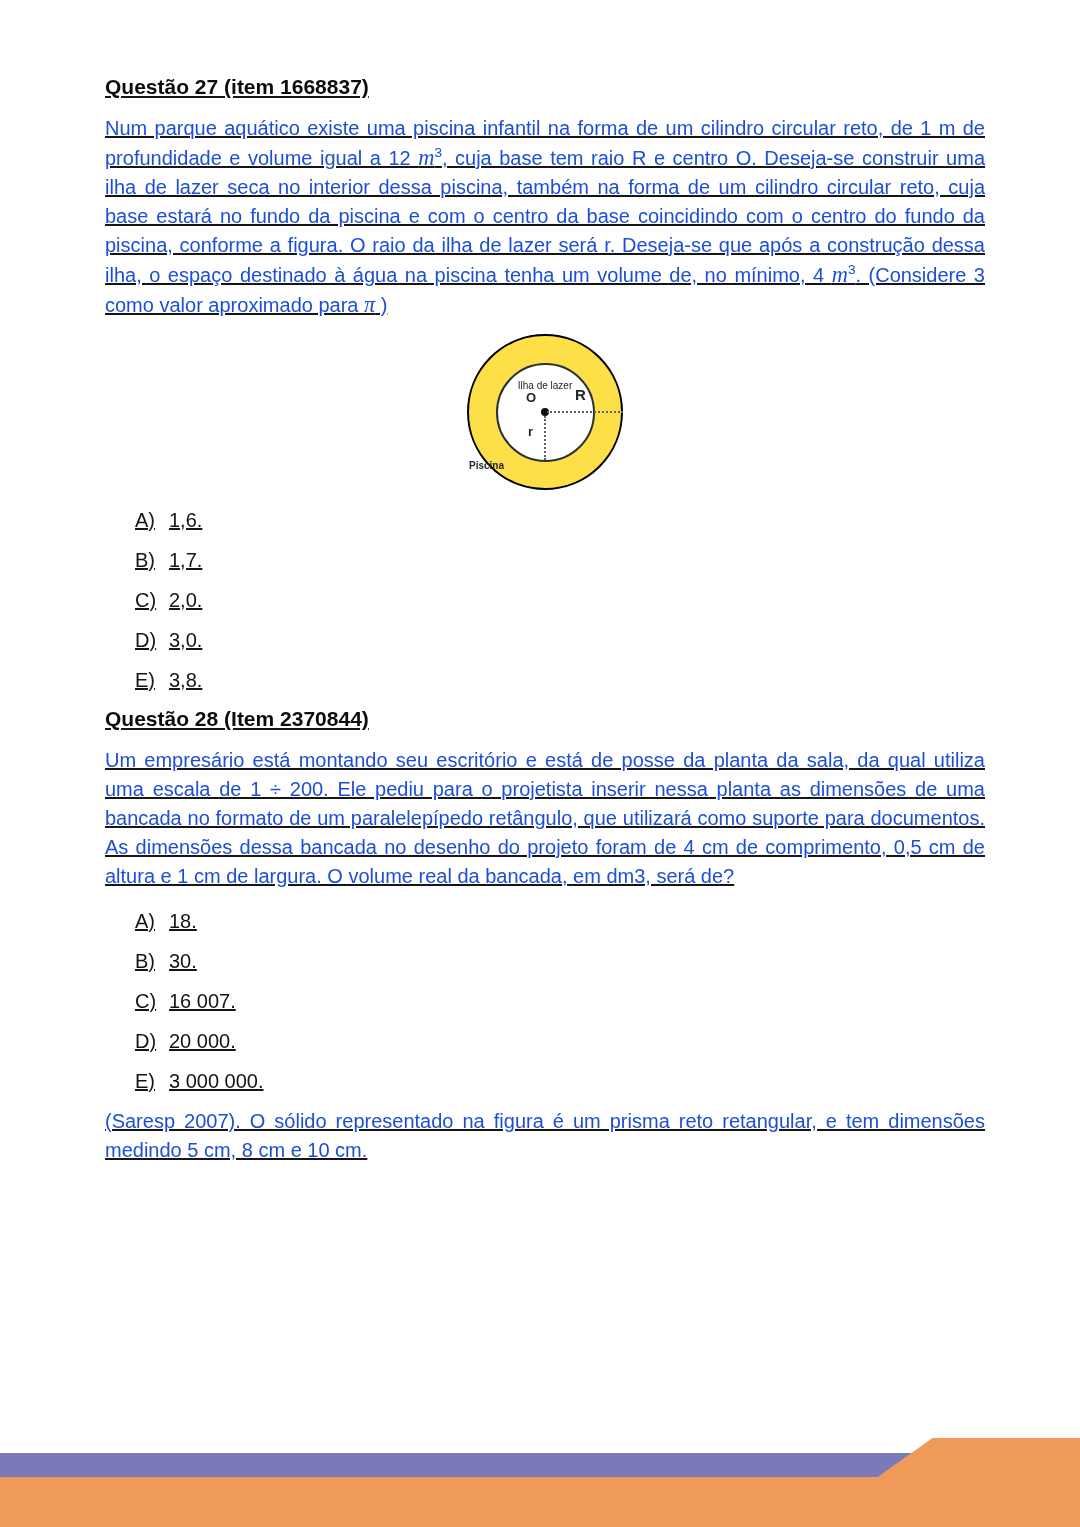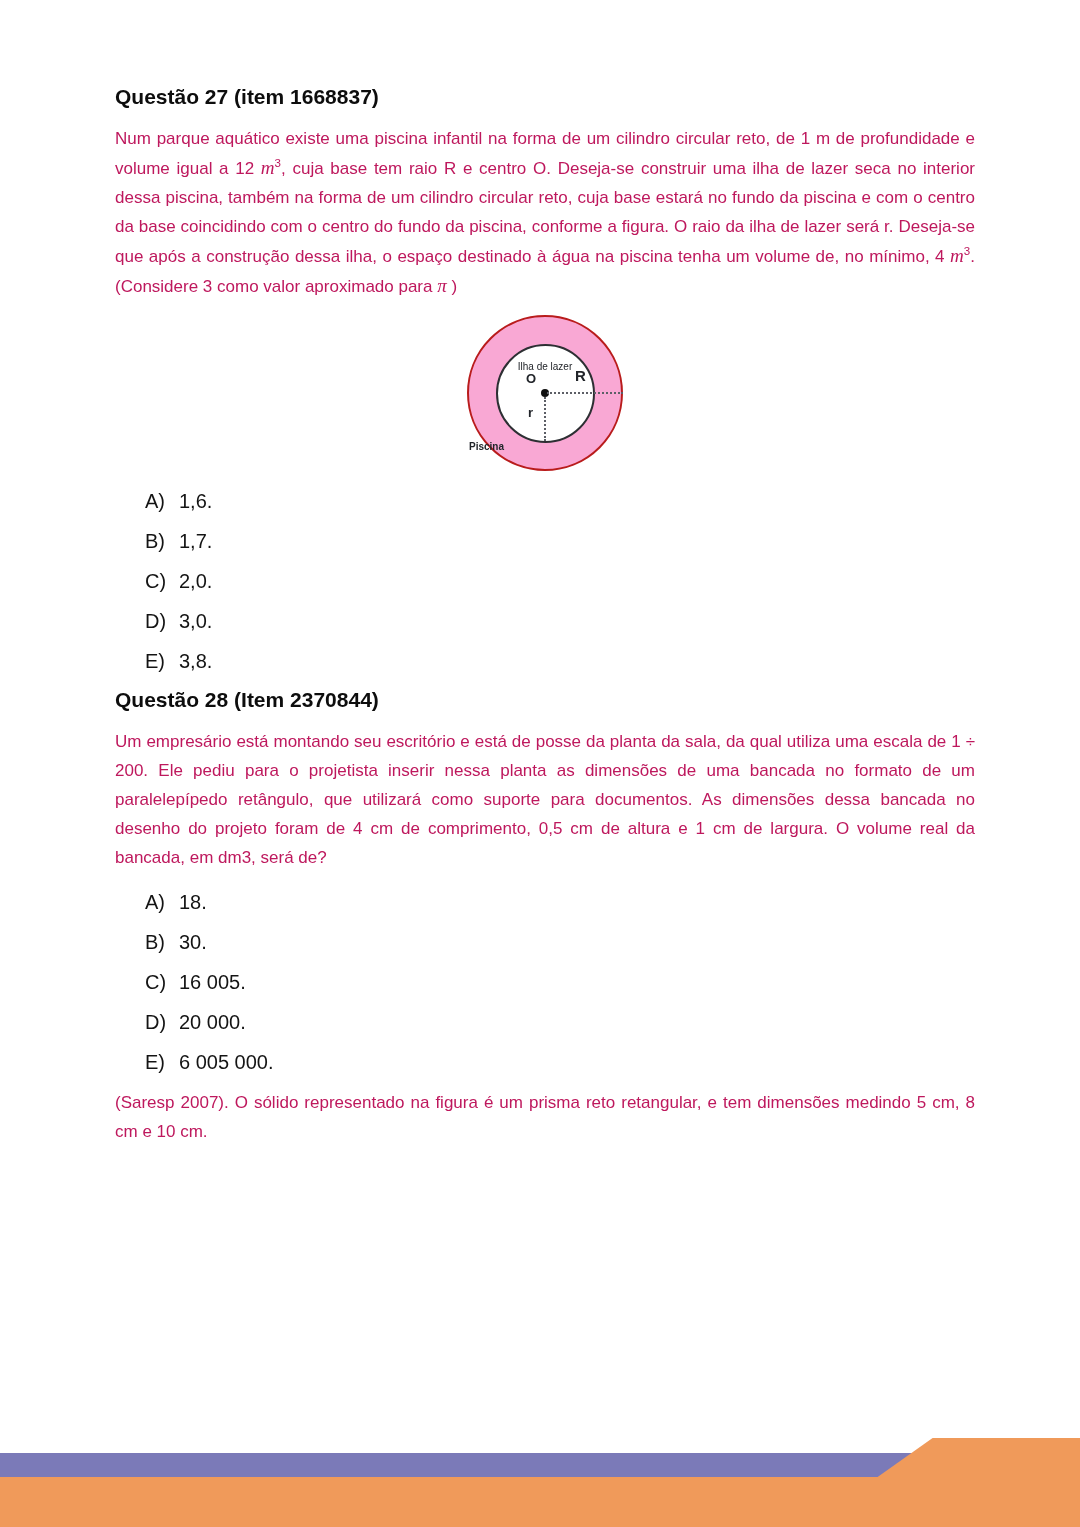--- a/index.html
+++ b/index.html
@@ -9,29 +9,29 @@
     width:1080px; height:1527px;
     background:#ffffff;
     overflow:hidden;
     font-family:"Liberation Sans","DejaVu Sans",sans-serif;
     color:#161616;
   }
   .content {
     position:absolute;
     left:105px; right:95px; top:74px;
   }
-  section.question { margin:10px; }
+  section.question { margin:0;text-decoration:underline; }
   h2.q-title {
     font-size:21px; line-height:26px; font-weight:bold; color:#0d0d0d;
     margin:0 0 14px 0;
   }
   p.q-body, p.q-prompt {
-    font-size:17px; line-height:29px;
+    font-size:20px; line-height:29px;
     text-align:justify;
-    color:#be185d;
+    color:#1d4ed8;
   }
   p.q-prompt { margin-top:24px; }
   .math { font-family:"Liberation Serif","DejaVu Serif",serif; font-style:italic; font-size:1.12em; }
   sup { font-size:0.68em; line-height:0; vertical-align:super; }
   ul.options {
     list-style:none;
     margin:16px 0 0 30px;
   }
   ul.options li {
     display:flex;
@@ -43,22 +43,22 @@
   .section-gap { margin-top:26px; }
 
   
   figure.annulus-figure {
     width:156px; margin:14px auto 8px auto;
     position:relative;
   }
   .outer-circle {
     position:relative;
     width:152px; height:152px;
-    background:#f9a8d4;
-    border:2px solid #b91c1c;
+    background:#fde047;
+    border:2px solid #000000;
     border-radius:50%;
   }
   .inner-circle {
     position:absolute; left:26.5px; top:26.5px;
     width:95px; height:95px;
     background:#ffffff;
     border:2px solid #2d2f33;
     border-radius:50%;
   }
   .fig-lbl { position:absolute; color:#22252a; white-space:nowrap; }
@@ -151,29 +151,29 @@
           <li>
             <span class="opt-letter">A)</span>
             <span class="opt-text">18.</span>
           </li>
           <li>
             <span class="opt-letter">B)</span>
             <span class="opt-text">30.</span>
           </li>
           <li>
             <span class="opt-letter">C)</span>
-            <span class="opt-text">16 005.</span>
+            <span class="opt-text">16 007.</span>
           </li>
           <li>
             <span class="opt-letter">D)</span>
             <span class="opt-text">20 000.</span>
           </li>
           <li>
             <span class="opt-letter">E)</span>
-            <span class="opt-text">6 005 000.</span>
+            <span class="opt-text">3 000 000.</span>
           </li>
         </ul>
     </section>
 
     <section class="question section-gap">
       <p class="q-body">(Saresp 2007). O sólido representado na figura é um prisma reto retangular, e tem dimensões medindo 5 cm, 8 cm e 10 cm.</p>
     </section>
 
   </div>
 

